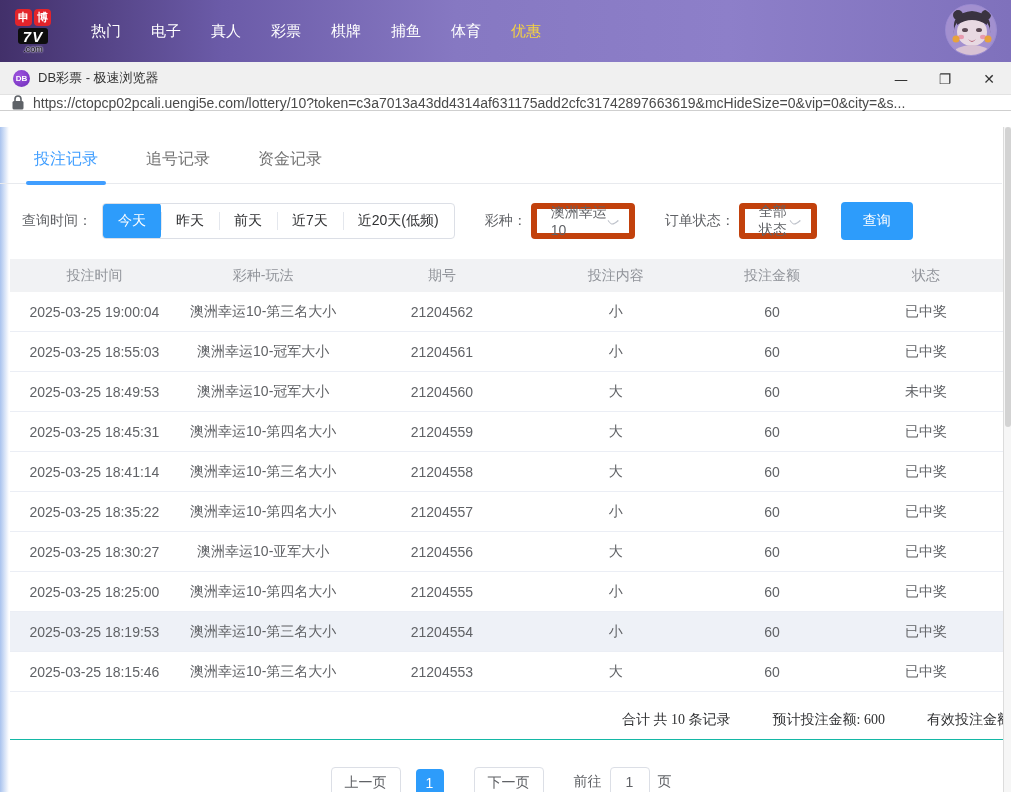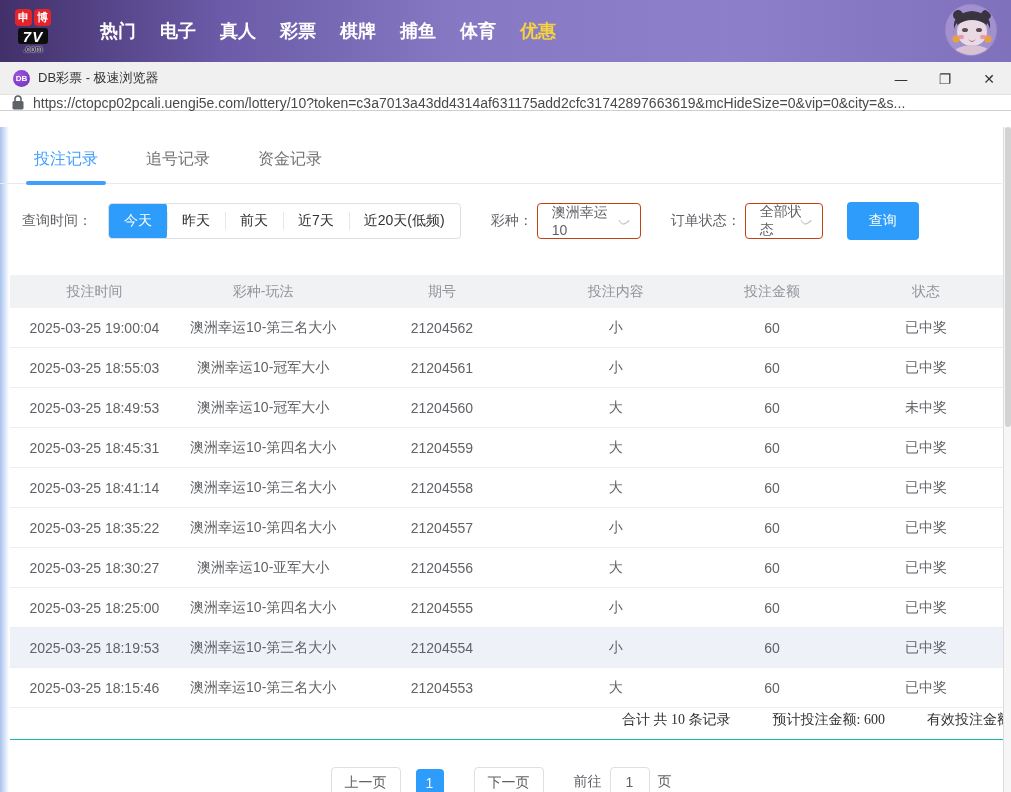--- a/index.html
+++ b/index.html
@@ -12,21 +12,21 @@
     display:flex; align-items:center; }
   .logo { width:50px; margin-left:8px; display:flex; flex-direction:column; align-items:center; line-height:1; }
   .logo-badges { display:flex; gap:2px; margin-bottom:2px; }
   .logo-badge { width:17px; height:17px; background:#e3242b; border-radius:4px; color:#fff;
     font-size:11px; font-weight:bold; display:flex; align-items:center; justify-content:center; }
   .logo-main { background:#0d0d0d; border-radius:3px; color:#fff; font-size:15px; font-weight:bold;
     font-style:italic; padding:1px 5px 0; letter-spacing:1px; }
   .logo-suffix { font-size:9px; font-weight:normal; color:#111;
     text-shadow:0 0 2px #fff,0 0 2px #fff; margin-top:1px; }
   .nav-items { display:flex; margin-left:18px; }
-  .nav-item { color:#fff; font-size:18px; font-weight:bold; width:60px; text-align:right; cursor:pointer; }
+  .nav-item { color:#fff; font-size:15px; font-weight:normal; width:60px; text-align:center; cursor:pointer; }
   .nav-item.hl { color:#f5d341; }
   .avatar { position:absolute; right:14px; top:4px; width:52px; height:52px; border-radius:50%;
     background:linear-gradient(135deg,#b391d8,#8d7fc9); overflow:hidden; border:1px solid #9a8cd0; }
 
   
   .title-bar { position:absolute; left:0; top:62px; width:1011px; height:33px; background:#f0f0f0;
     display:flex; align-items:center; border-bottom:1px solid #e2e2e2;text-align:right; }
   .db-icon { width:17px; height:17px; border-radius:50%; margin:0 8px 0 13px;
     background:radial-gradient(circle at 35% 35%,#a056e0,#6c2bb8); color:#fff; font-size:8px;
     font-weight:bold; display:flex; align-items:center; justify-content:center; }
@@ -55,38 +55,38 @@
   .tab { font-size:16px; color:#737373; margin-right:44px; padding:12px 2px; position:relative; cursor:pointer; }
   .tab.active { color:#409eff; }
   .tab.active::after { content:""; position:absolute; left:-6px; right:-6px; bottom:-2px; height:4px;
     background:#409eff; border-radius:3px; }
 
   
   .filters { position:absolute; left:0; top:75px; width:1002px; display:flex; align-items:center; }
   .f-label { font-size:14px; color:#606266; }
   .lbl-time { margin-left:22px; }
   .seg-group { display:flex; align-items:center; border:1px solid #dcdfe6; border-radius:4px;
-    height:36px; margin-left:16px; overflow:hidden; background:#fff; }
+    height:36px; margin-left:10px; overflow:hidden; background:#fff; }
   .seg { font-size:14px; color:#303133; padding:0 15px; height:36px; display:flex; align-items:center;
     cursor:pointer; position:relative; }
   .seg + .seg::before { content:""; position:absolute; left:0; top:9px; bottom:9px; width:1px; background:#e4e7ed; }
   .seg.active { background:#2d9cfb; color:#fff; border-radius:4px; }
   .seg.active::before { display:none; }
   .lbl-lottery { margin-left:30px; }
-  .select-box { display:flex; align-items:center; justify-content:space-between; border:1px solid #c2410c;
+  .select-box { display:flex; align-items:center; justify-content:space-between; border:6px solid #c2410c;
     border-radius:4px; height:36px; width:104px; padding:0 10px 0 14px; margin-left:4px;
     font-size:14px; color:#606266; cursor:pointer; background:#fff; }
   .chevron { color:#c0c4cc; font-size:11px; transform:scaleX(1.4); }
   .lbl-status { margin-left:30px; }
   .select-status { width:78px; }
   .search-btn { margin-left:24px; width:72px; height:38px; background:#2d9cfb; color:#fff; border:none;
     border-radius:4px; font-size:14px; cursor:pointer; font-family:inherit; }
 
   
-  .table-wrap { position:absolute; left:10px; top:148px; width:993px; }
+  .table-wrap { position:absolute; left:10px; top:132px; width:993px; }
   .t-header { display:flex; background:#f1f2f4; height:33px; align-items:center; }
   .t-col { font-size:14px; text-align:center; }
   .t-header .t-col { color:#909399; }
   .c1{width:17%;} .c2{width:17%;} .c3{width:19%;} .c4{width:16%;} .c5{width:15.5%;} .c6{width:15.5%;}
   .t-row { display:flex; height:40px; align-items:center; border-bottom:1px solid #ebeef5; background:#fff; }
   .t-row.hl-row { background:#eef1f7; }
   .t-row .t-col { color:#606266; }
   .status-won { color:#f55c4e; }
   .status-lost { color:#606266; }
 

